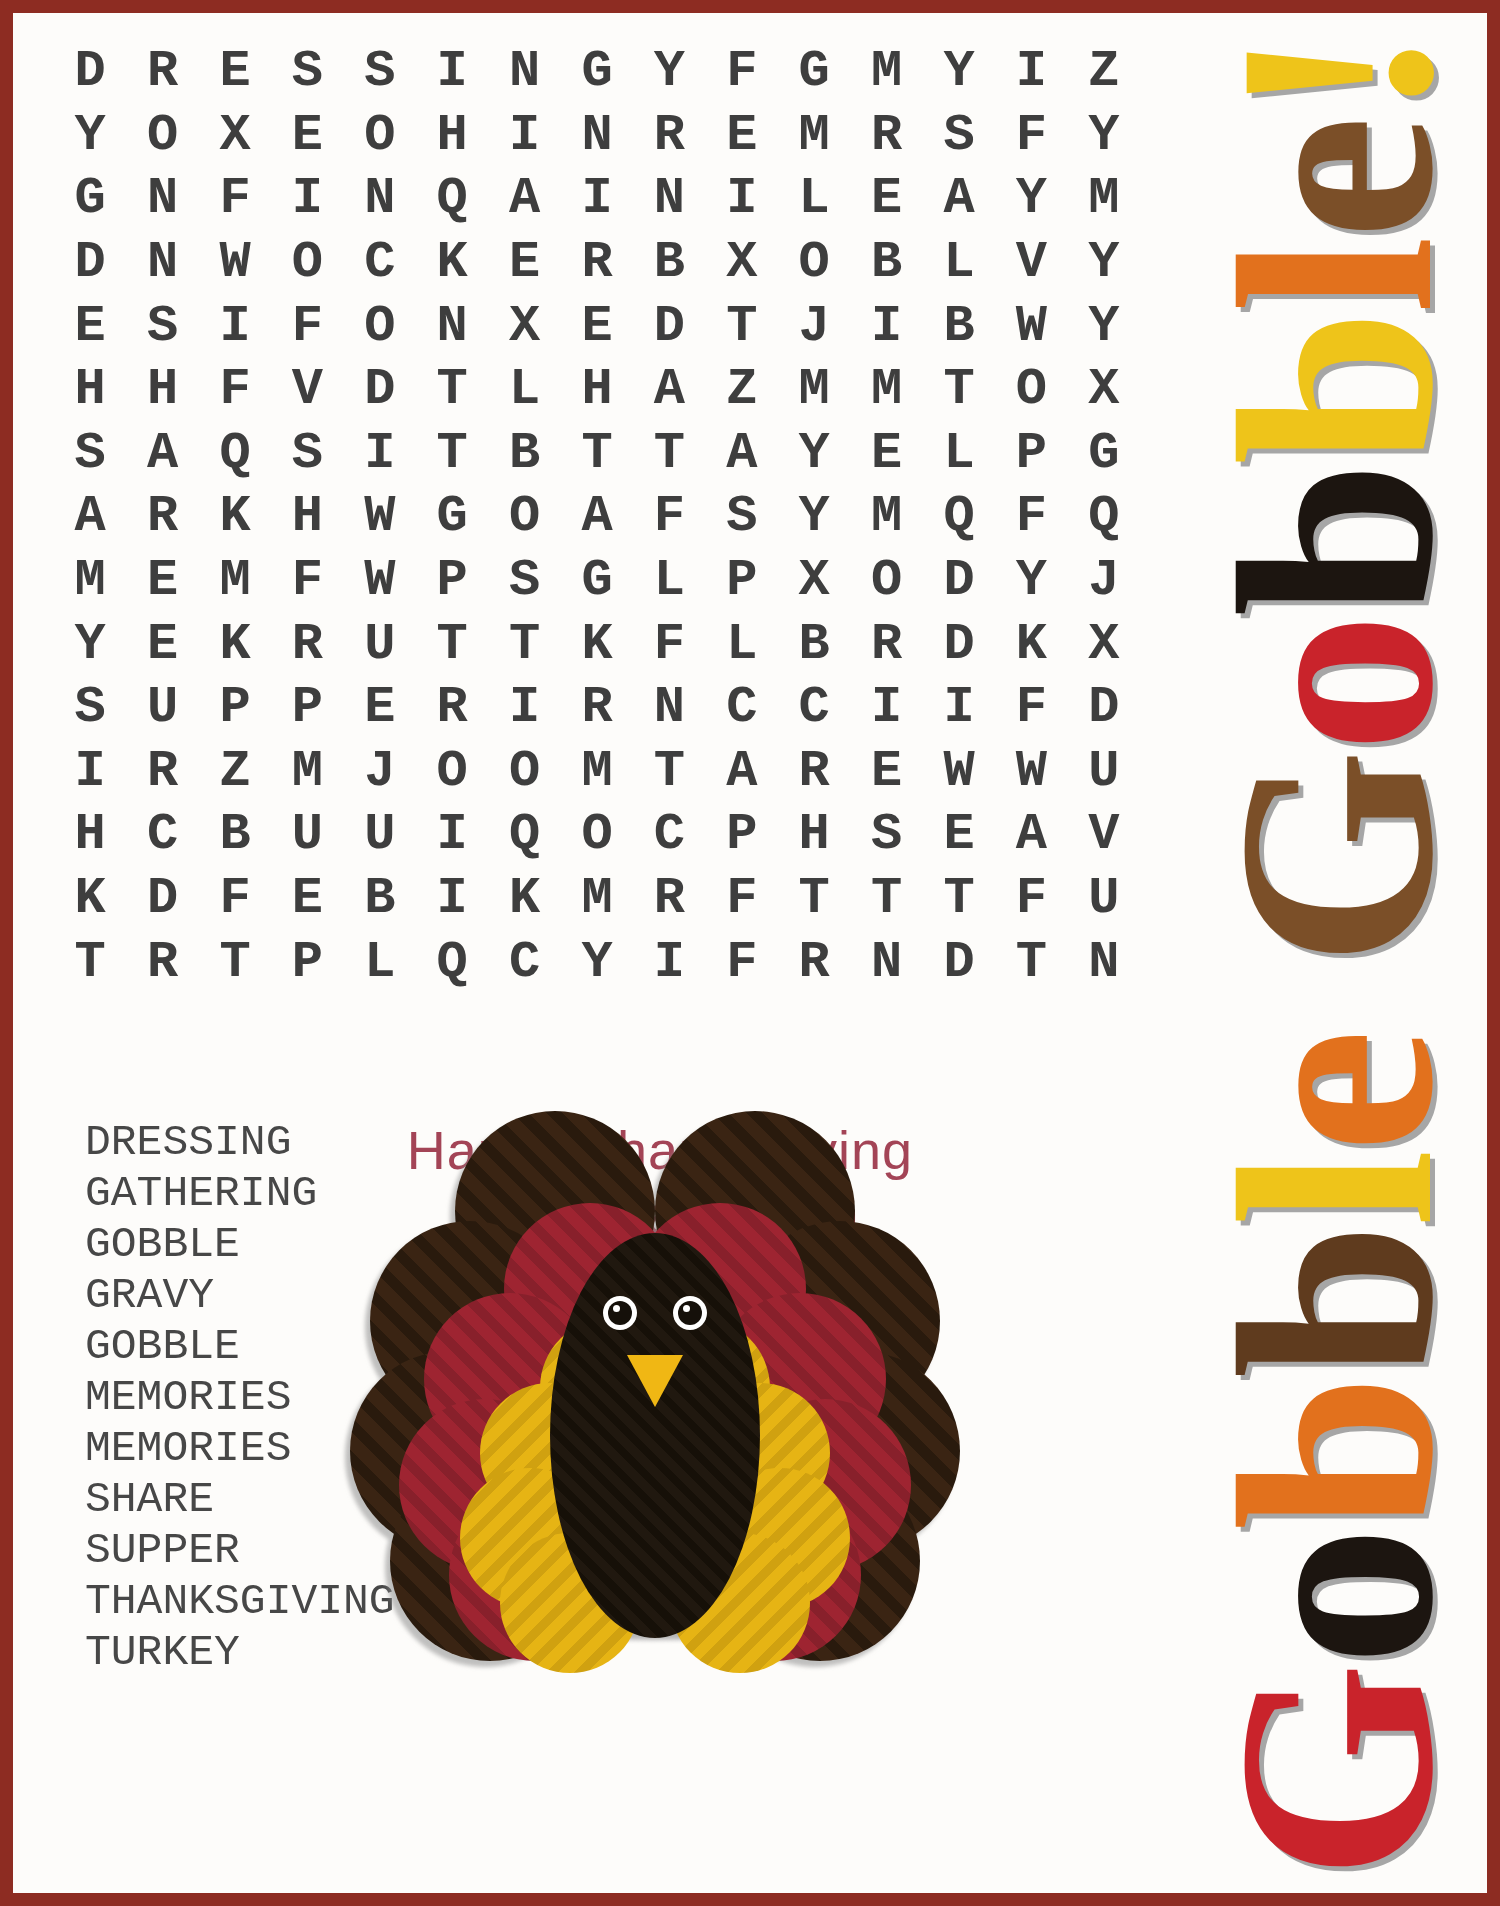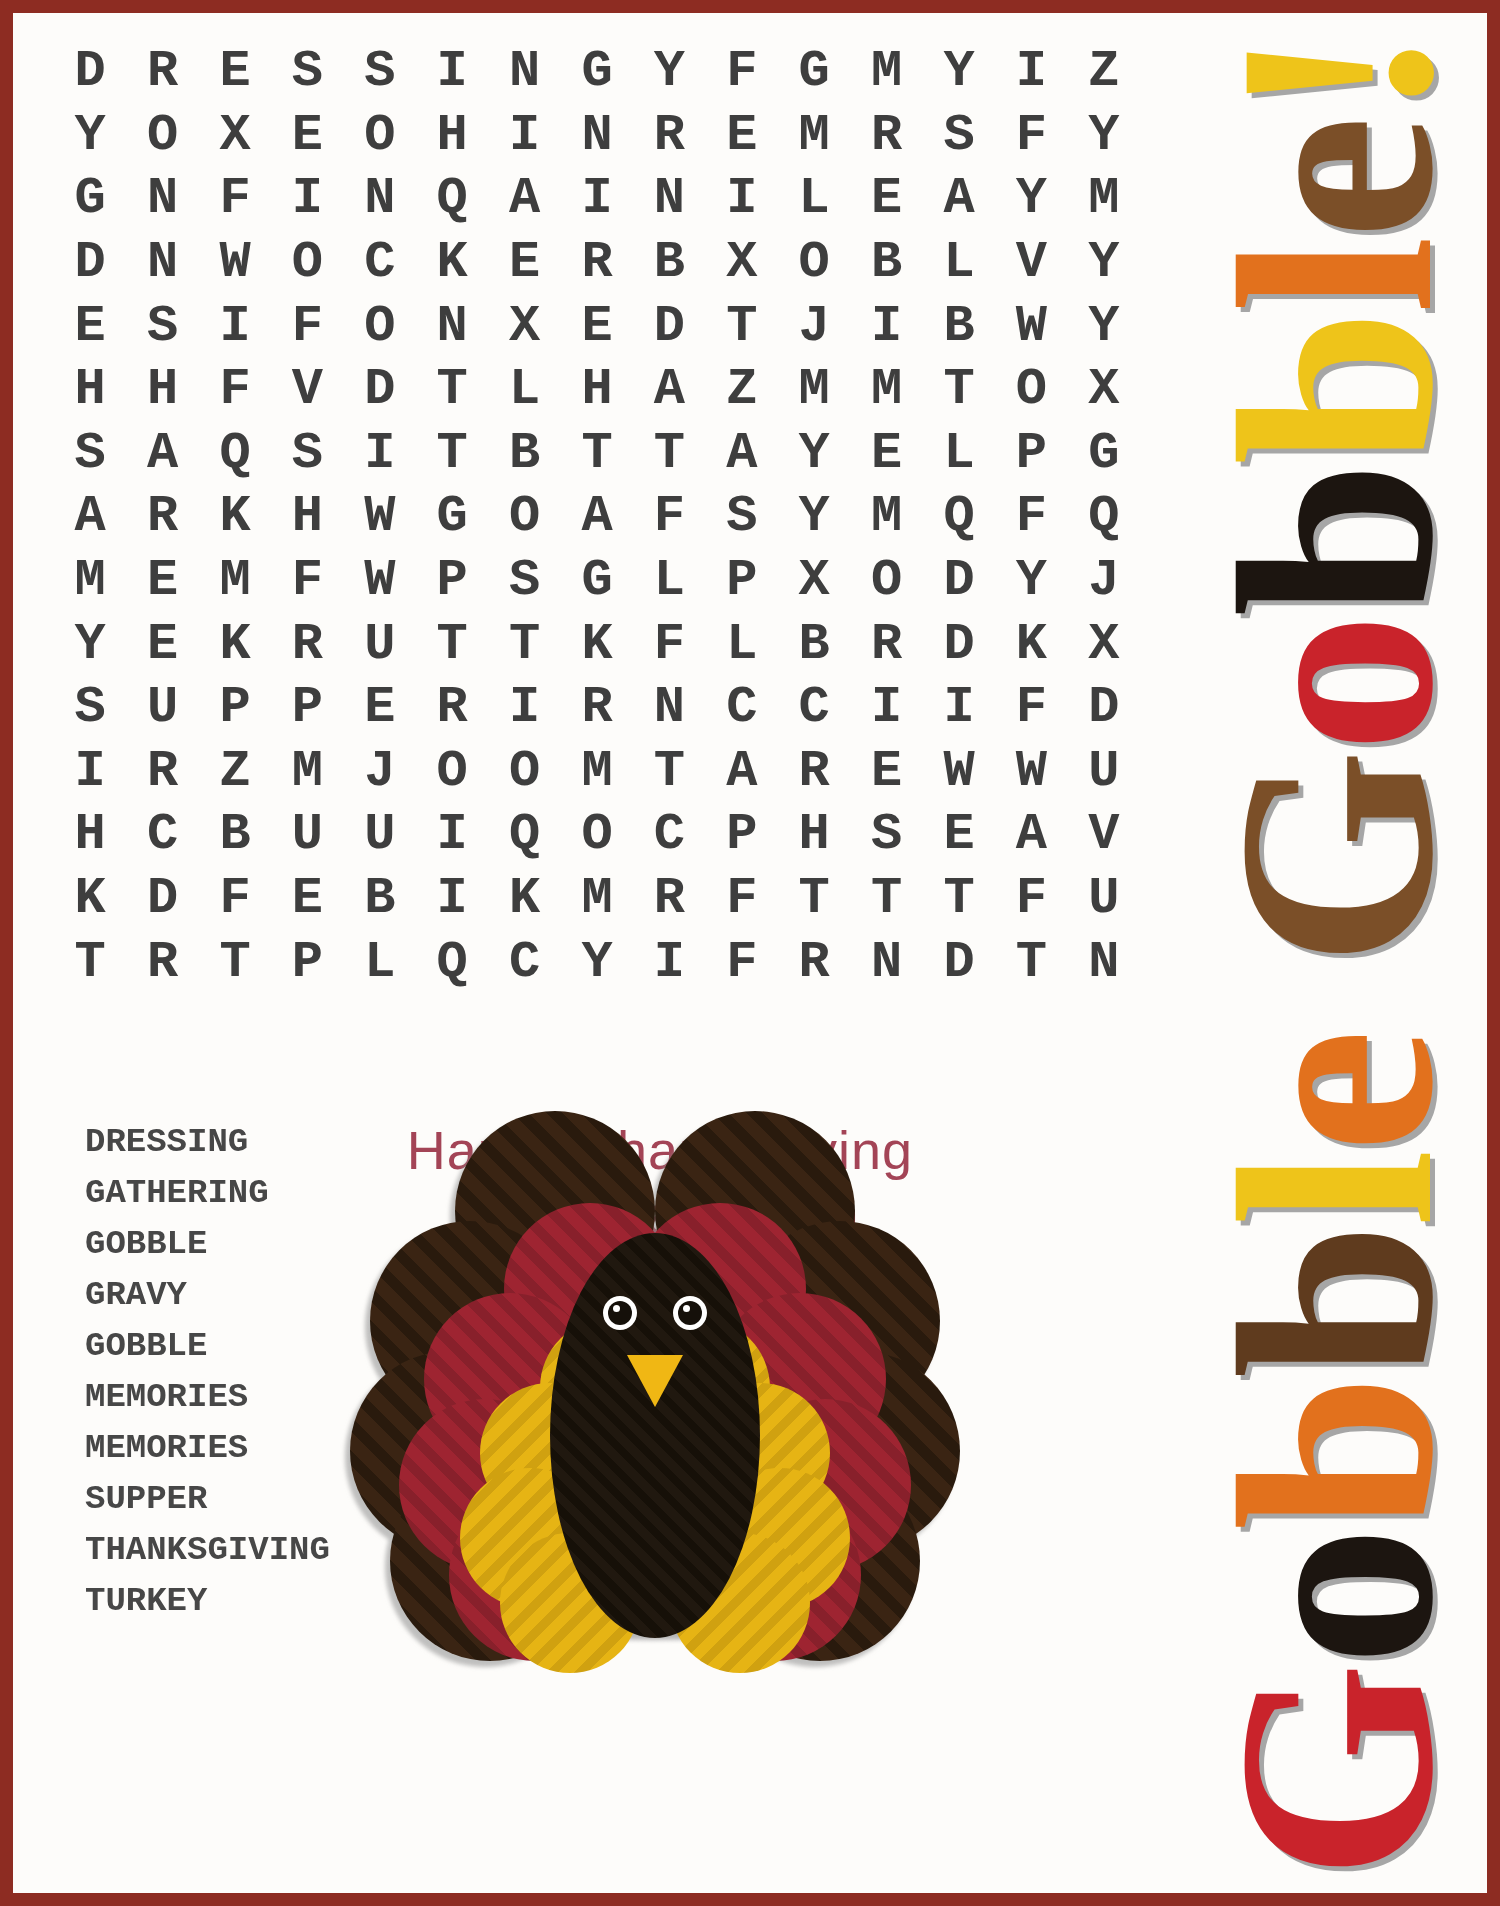--- a/index.html
+++ b/index.html
@@ -19,22 +19,22 @@
   }
   .cell{
     display:flex;align-items:center;justify-content:center;
     font-family:"Liberation Mono",monospace;font-weight:bold;
     font-size:52px;color:var(--c-grid-letter,#3e3e3e);
   }
   
   .words{position:absolute;left:85px;top:1117px;}
   .word{
     height:51px;line-height:51px;
-    font-family:"Liberation Mono",monospace;font-weight:bold;
-    font-size:34px;color:var(--c-words,#474747);white-space:nowrap;
+    font-family:"Liberation Mono",monospace;font-weight:normal;
+    font-size:43px;color:var(--c-words,#474747);white-space:nowrap;
   }
   
   .message{
     position:absolute;left:400px;top:1118px;width:520px;text-align:center;
     color:var(--c-msg,#a34456);font-weight:300;font-size:54px;line-height:64px;
     letter-spacing:1px;
   }
   
   .gobble-wrap{
     position:absolute;left:1193px;top:1880px;width:1850px;height:285px;
@@ -315,20 +315,21 @@
   </div>
 
 <div class="words" id="words">
     <div class="word">DRESSING</div>
     <div class="word">GATHERING</div>
     <div class="word">GOBBLE</div>
     <div class="word">GRAVY</div>
     <div class="word">GOBBLE</div>
     <div class="word">MEMORIES</div>
     <div class="word">MEMORIES</div>
+    <div class="word">SHARE</div>
     <div class="word">SUPPER</div>
     <div class="word">THANKSGIVING</div>
     <div class="word">TURKEY</div>
   </div>
 
 <div class="message">
   <div>Happy Thanksgiving</div>
   <div>From Daily Dish</div>
   <div>Magazine</div>
 </div>

